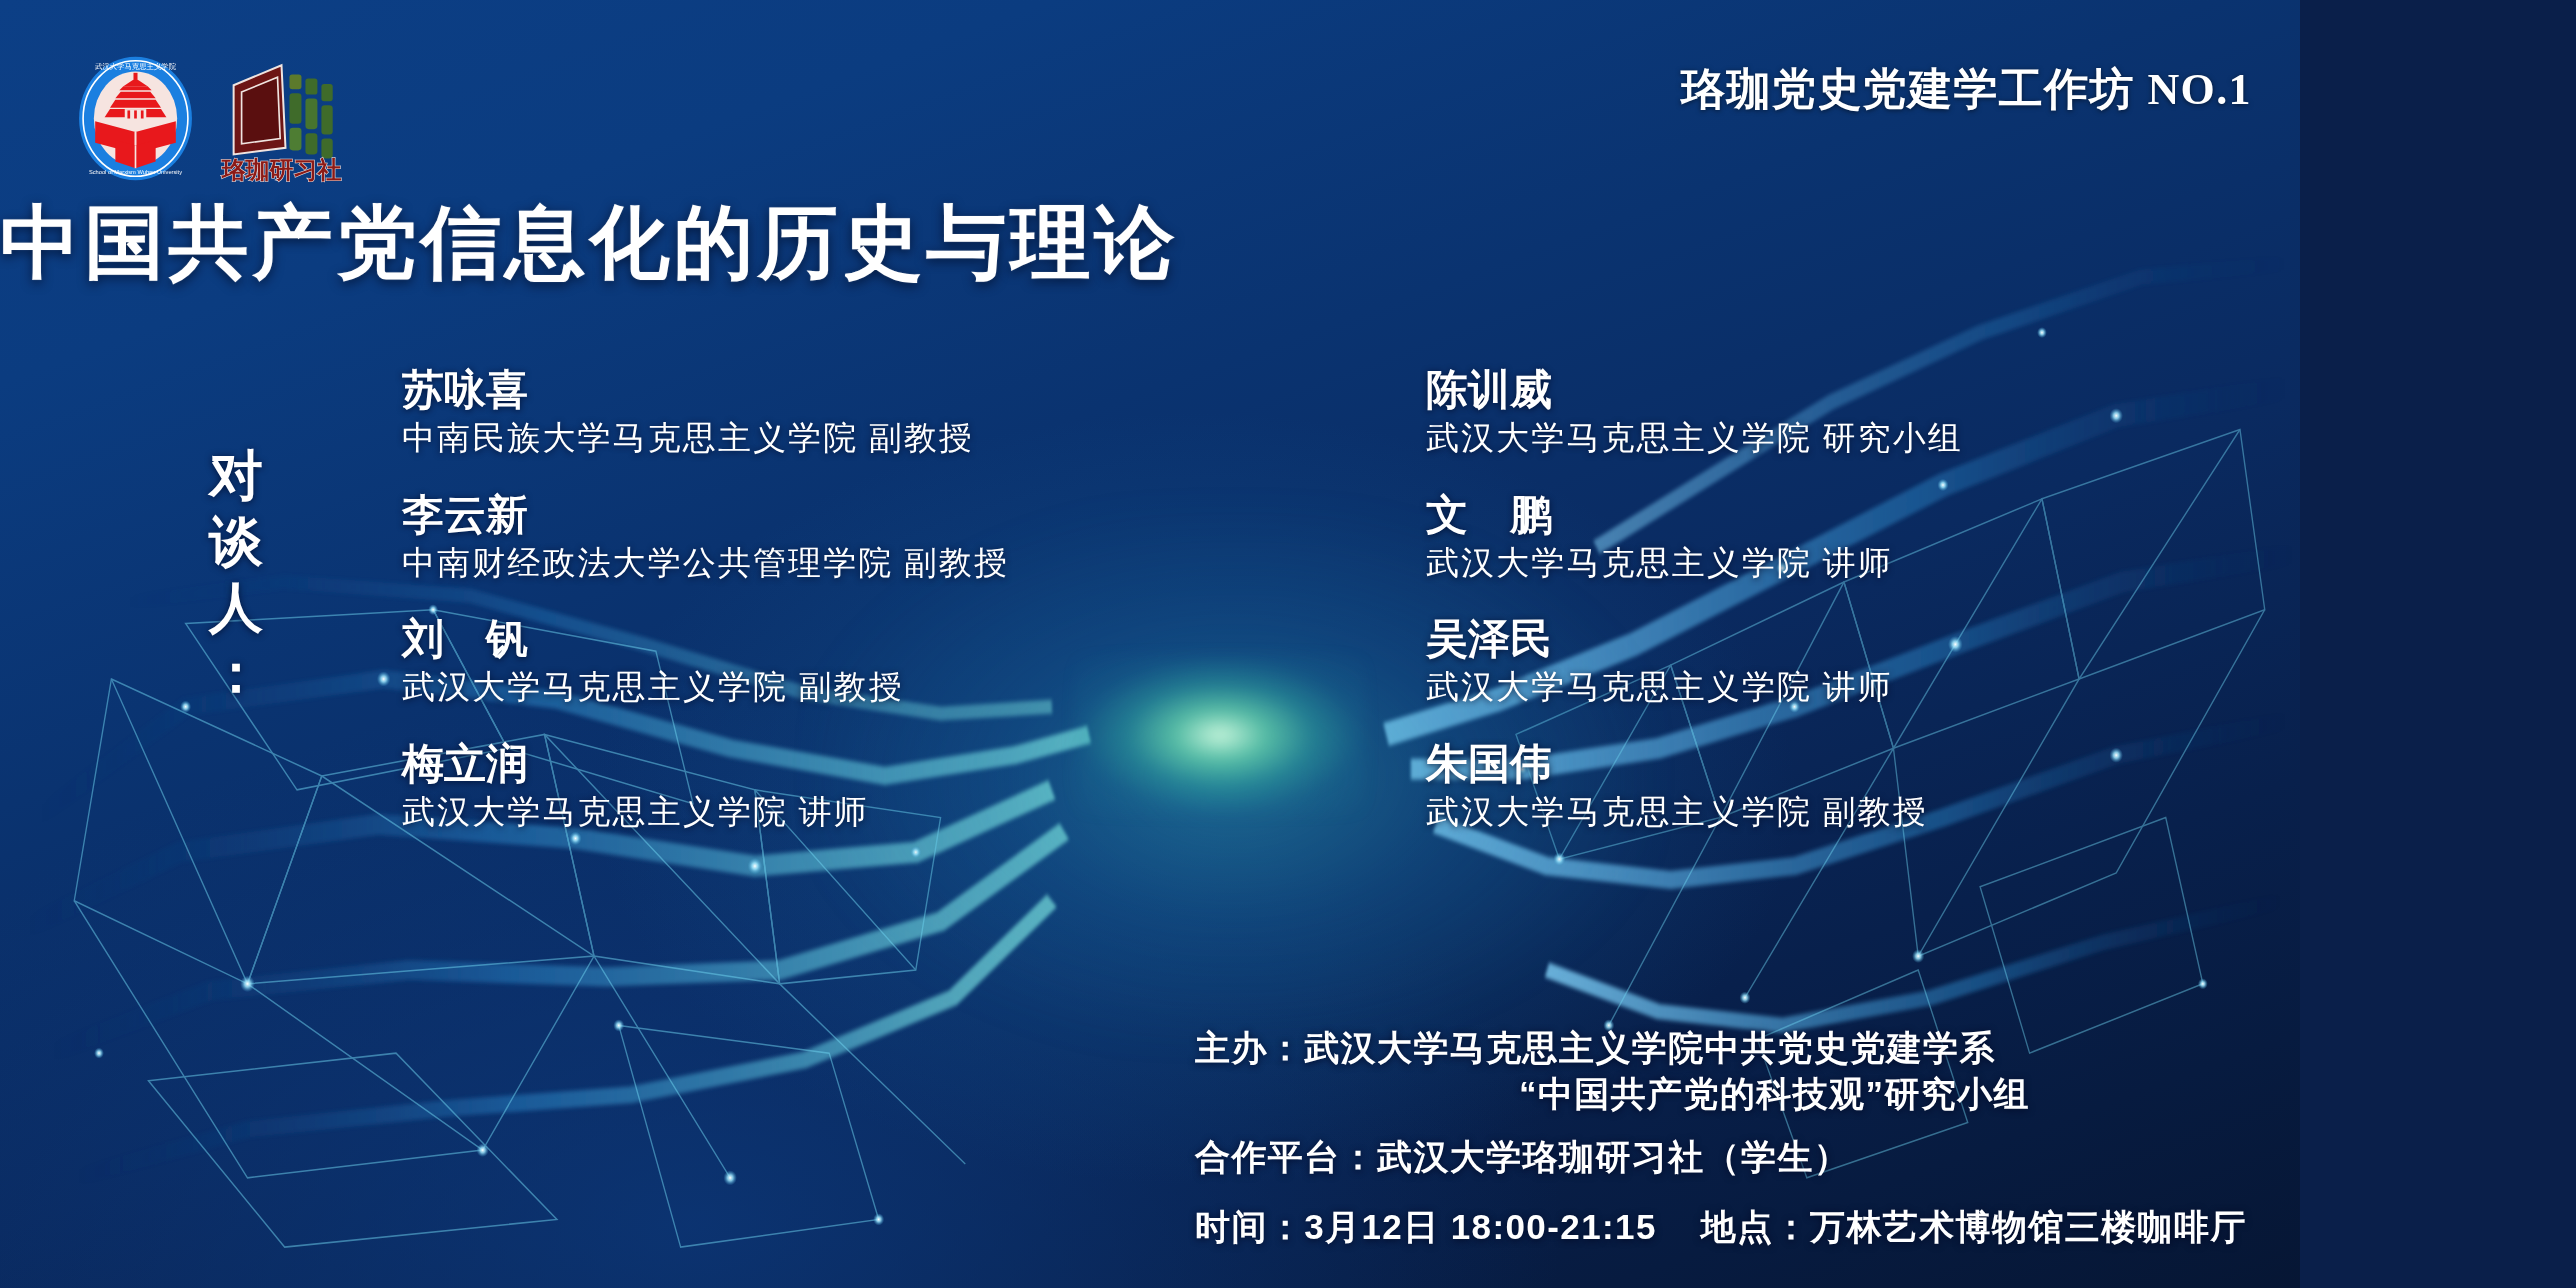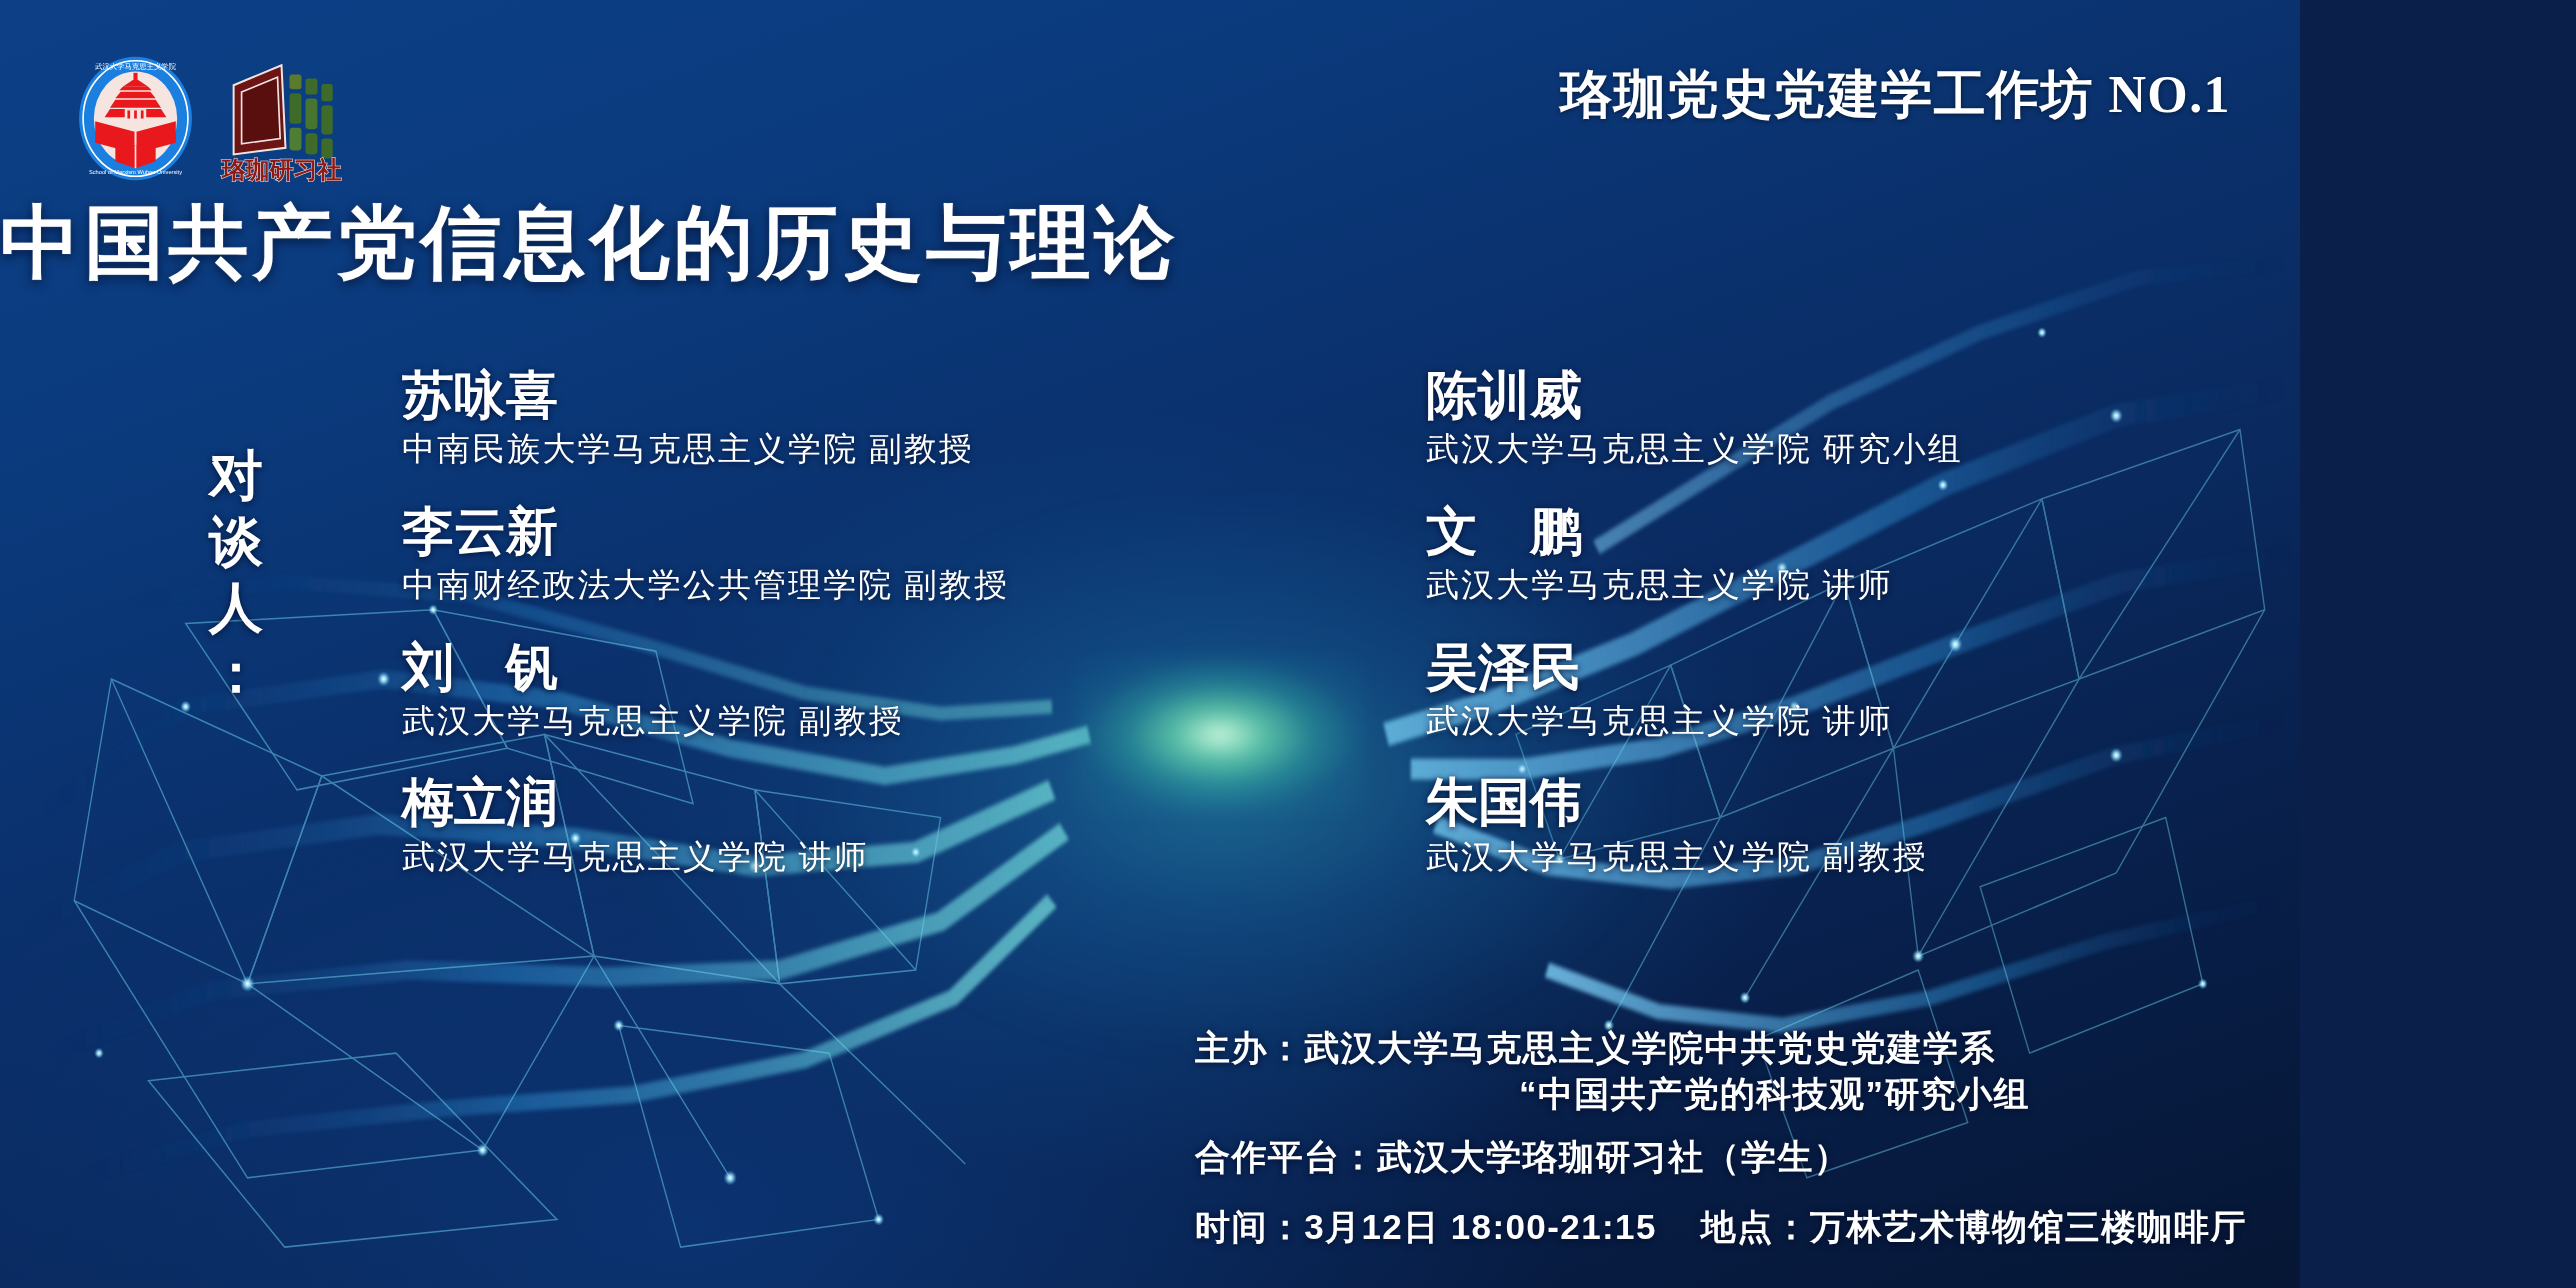--- a/index.html
+++ b/index.html
@@ -34,22 +34,22 @@
     background:radial-gradient(ellipse at center, rgba(60,190,190,0.30) 0%, rgba(30,120,170,0.16) 40%, rgba(10,50,110,0) 75%);
     filter:blur(18px);
   }
 
   
   .logos{position:absolute;left:75px;top:54px;display:flex;align-items:center;gap:19.4px;}
   .logo-whu{width:121px;height:129px;}
   .logo-luojia{width:133px;height:129px;}
 
   .edition{
-    position:absolute;right:69px;top:60px;
-    font-size:52px;font-weight:bold;color:#ffffff;
+    position:absolute;right:48px;top:60px;
+    font-size:44px;font-weight:bold;color:#ffffff;
     letter-spacing:1.4px;
     text-shadow:0 1.4px 5.5px rgba(0,0,0,.55);
     white-space:nowrap;
   }
 
   .title{
     position:absolute;left:0;right:0;top:136px;
     text-align:left;
     font-size:80px;font-weight:bold;color:#ffffff;
     letter-spacing:4.2px;
@@ -73,21 +73,21 @@
     position:absolute;left:402px;top:366px;right:291px;
     display:flex;gap:172px;
   }
   .col{flex:0 0 auto;}
   .col.left{width:852px;}
   .col.right{width:818px;}
 
   .person{margin-bottom:30.5px;}
   .person:last-child{margin-bottom:0;}
   .p-name{
-    font-size:52px;font-weight:bold;color:#ffffff;
+    font-size:42px;font-weight:bold;color:#ffffff;
     line-height:1.12;
     white-space:pre;
     text-shadow:0 1.4px 6.2px rgba(0,10,40,.85);
     font-family:"Liberation Sans","DejaVu Sans",sans-serif;
   }
   .p-affil{
     font-size:33px;color:#ffffff;
     line-height:1.30;
     letter-spacing:2.1px;
     margin-top:4.2px;

